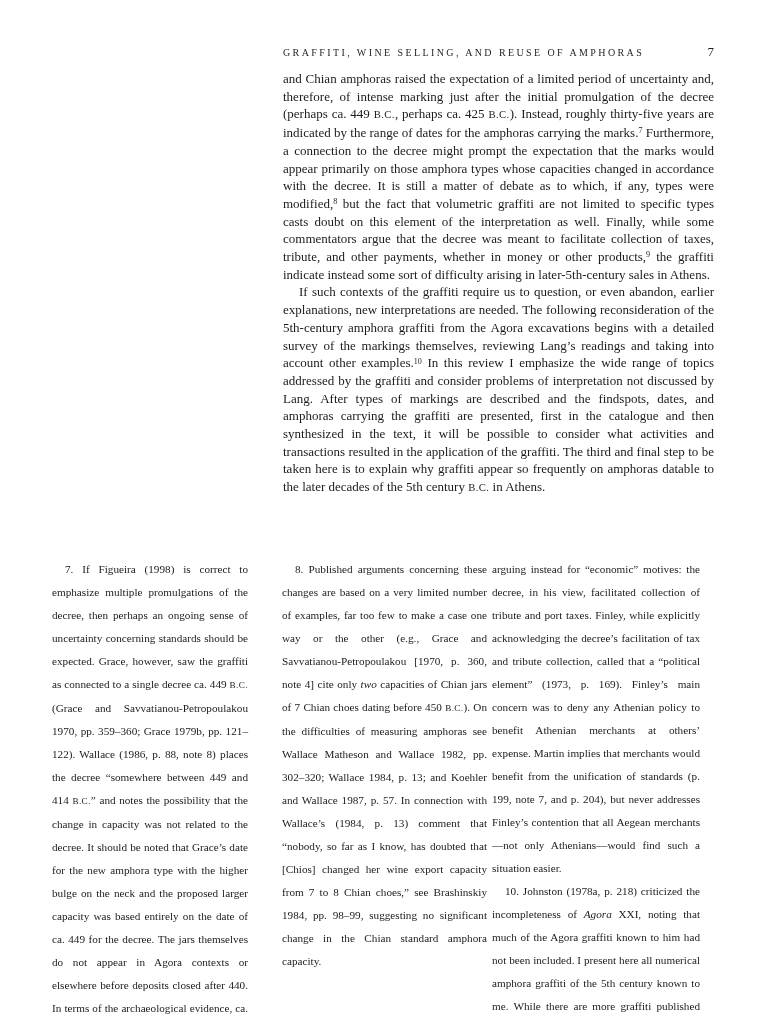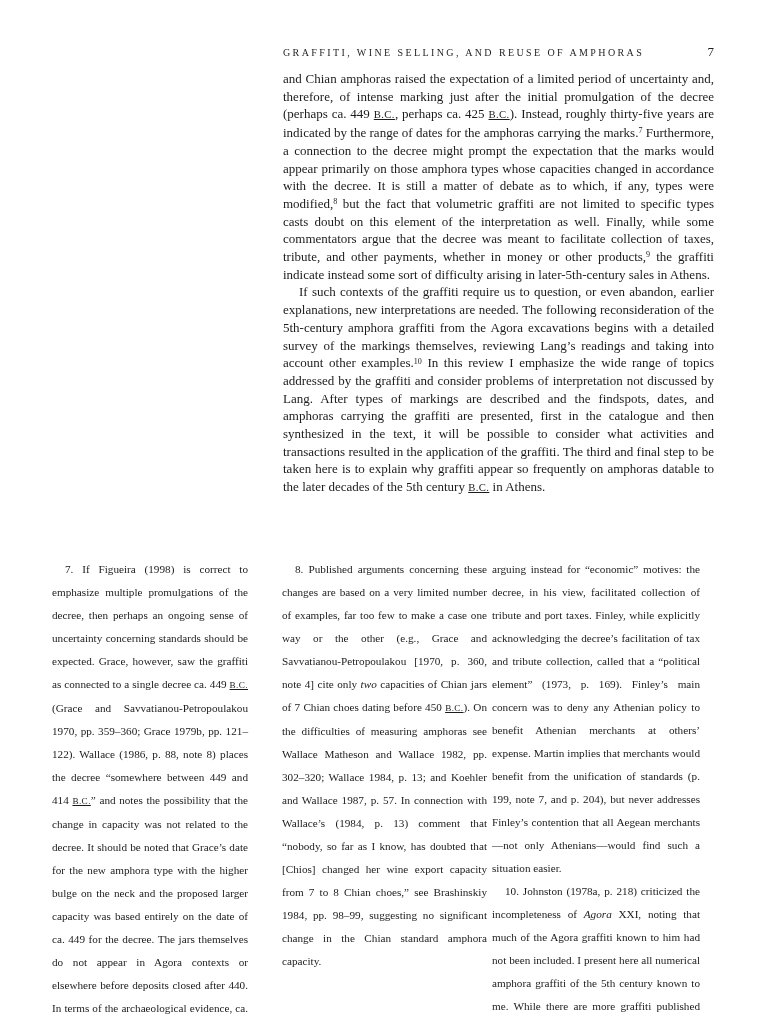--- a/index.html
+++ b/index.html
@@ -54,21 +54,21 @@
   p.para { margin: 0; }
   p.para.indent { text-indent: 16px; }
   .fn-col p.para.indent { text-indent: 13px; }
   sup.fnref {
     font-size: 0.62em;
     line-height: 0;
     position: relative;
     top: -0.45em;
     vertical-align: baseline;
   }
-  .sc { font-size: 0.82em; letter-spacing: 0.4px; text-decoration: underline; }
+  .sc { font-size: 0.82em; letter-spacing: 0.4px; }
 </style>
 </head>
 <body>
 
 <div class="page">
 
   <div class="running-header">
     <span class="running-title">GRAFFITI, WINE SELLING, AND REUSE OF AMPHORAS</span>
     <span class="page-number">7</span>
   </div>

